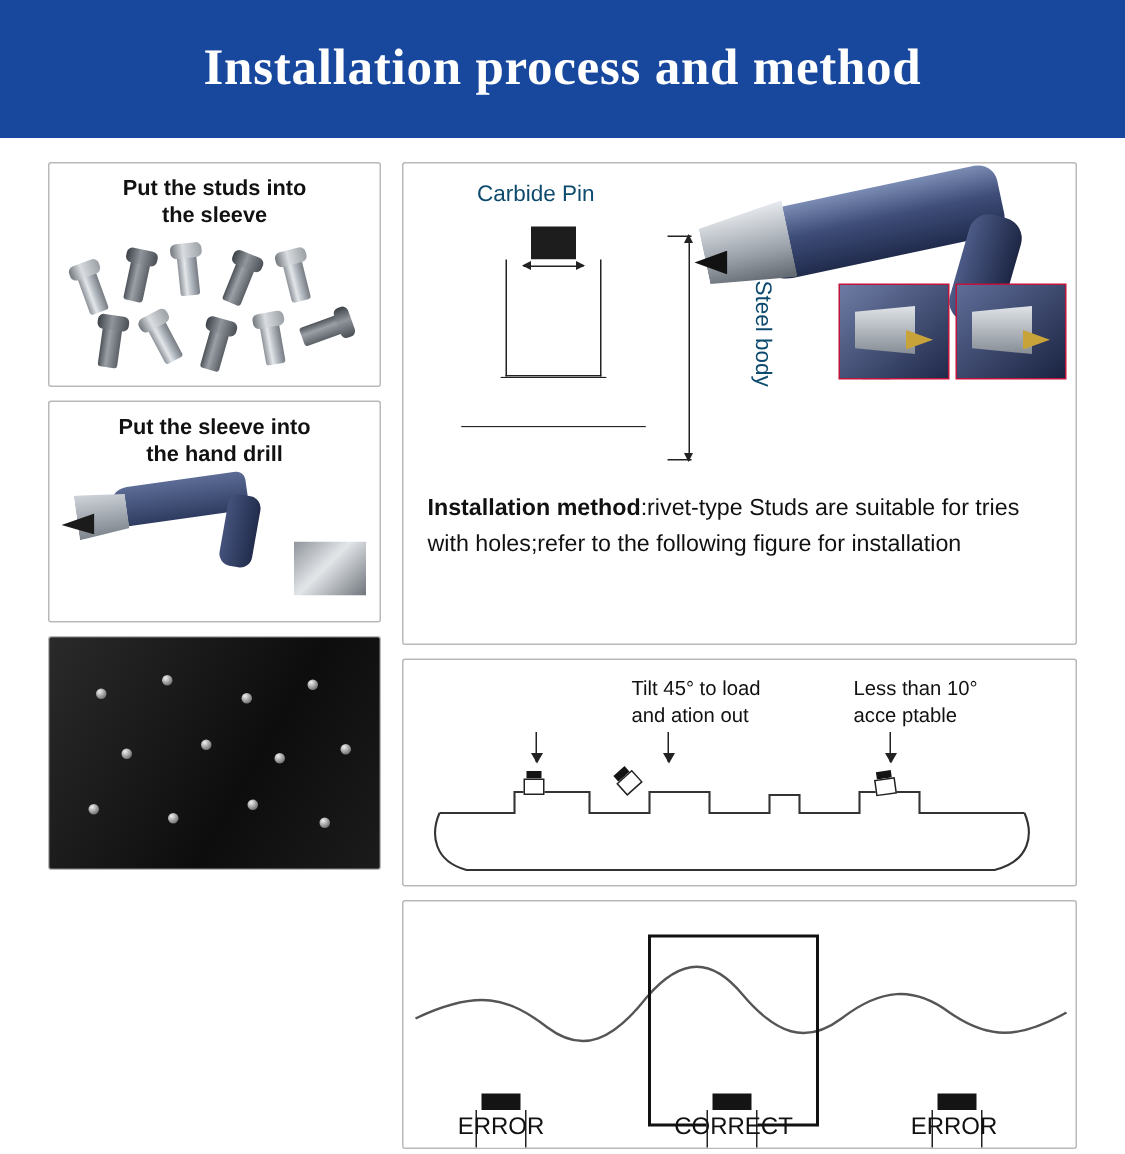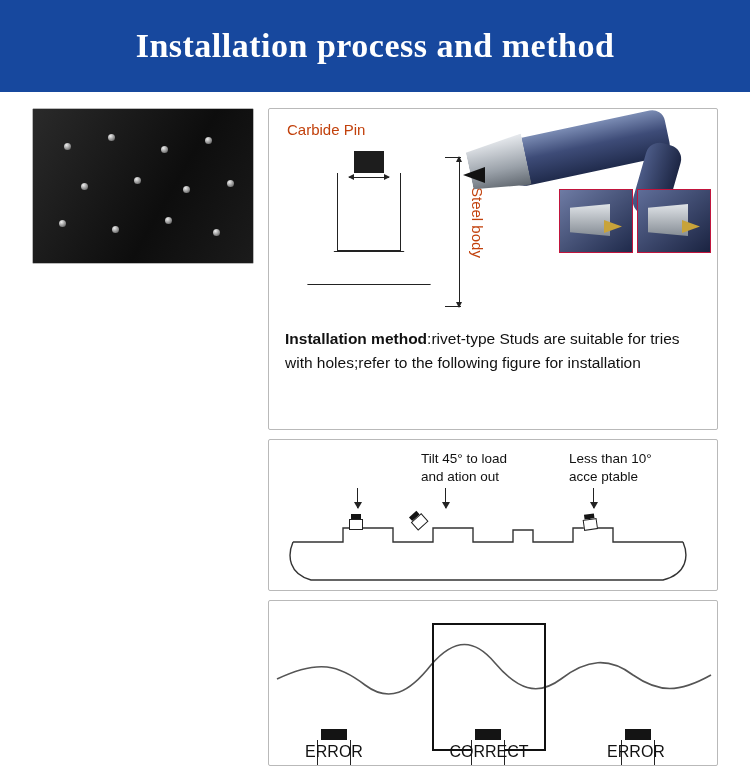--- a/index.html
+++ b/index.html
@@ -148,21 +148,21 @@
   }
   .sdot {
     position: absolute;
     width: 7px; height: 7px; border-radius: 50%;
     background: radial-gradient(circle at 35% 30%,#f0f0f0,#8a8a8a 60%,#4a4a4a);
   }
   
   #panel-top { height: 322px; width: 450px; border: 1px solid #b9b9b9; position: relative; }
   #panel-mid { height: 152px; width: 450px; border: 1px solid #b9b9b9; margin-top: 9px; position: relative; }
   #panel-bot { height: 166px; width: 450px; border: 1px solid #b9b9b9; margin-top: 9px; position: relative; }
-  .lbl { position: absolute; font-size: 14px; color: #c2410c; }
+  .lbl { position: absolute; font-size: 14px; color: #0c4a6e; margin-left: 31px; }
   #carbide-label { left: 18px; top: 12px; font-size: 15px; }
   #steel-label {
     left: 200px; top: 78px;
     writing-mode: vertical-rl;
     font-size: 15px;
   }
   
   #schem { position: absolute; left: 30px; top: 42px; width: 150px; height: 160px; }
   #schem .pin {
     position: absolute; left: 55px; top: 0;
@@ -298,21 +298,52 @@
 <body>
 
 <div id="header">
   <div id="header-title">Installation process and method</div>
 </div>
 
 <div id="main">
 
   <div class="col-left">
 
-
+    <div class="panel lp" id="panel-studs">
+      <div class="lp-label">
+        <span>Put the studs into</span><br>
+        <span>the sleeve</span>
+      </div>
+      <div id="studs-art">
+        <span class="stud" style="left:22px;  top:22px; transform:rotate(-20deg);"></span>
+        <span class="stud dark" style="left:52px;  top:14px; transform:rotate(12deg);"></span>
+        <span class="stud" style="left:86px;  top:10px; transform:rotate(-6deg);"></span>
+        <span class="stud dark" style="left:120px; top:16px; transform:rotate(22deg);"></span>
+        <span class="stud" style="left:158px; top:14px; transform:rotate(-14deg);"></span>
+        <span class="stud dark" style="left:34px;  top:58px; transform:rotate(8deg);"></span>
+        <span class="stud" style="left:70px;  top:55px; transform:rotate(-28deg);"></span>
+        <span class="stud dark" style="left:104px; top:60px; transform:rotate(16deg);"></span>
+        <span class="stud" style="left:142px; top:56px; transform:rotate(-10deg);"></span>
+        <span class="stud dark" style="left:176px; top:48px; transform:rotate(70deg);"></span>
+      </div>
+    </div>
+
+    <div class="panel lp" id="panel-drill">
+      <div class="lp-label">
+        <span>Put the sleeve into</span><br>
+        <span>the hand drill</span>
+      </div>
+      <div id="drill-art">
+        <span class="drill-body"></span>
+        <span class="drill-handle"></span>
+        <span class="drill-chuck"></span>
+        <span class="drill-tip"></span>
+        <span class="mini-sleeve"></span>
+      </div>
+    </div>
 
 
     <div class="panel lp" id="panel-studded">
       <div id="studded-photo">
         <span class="sdot" style="left:14%; top:22%"></span>
         <span class="sdot" style="left:34%; top:16%"></span>
         <span class="sdot" style="left:58%; top:24%"></span>
         <span class="sdot" style="left:78%; top:18%"></span>
         <span class="sdot" style="left:22%; top:48%"></span>
         <span class="sdot" style="left:46%; top:44%"></span>

